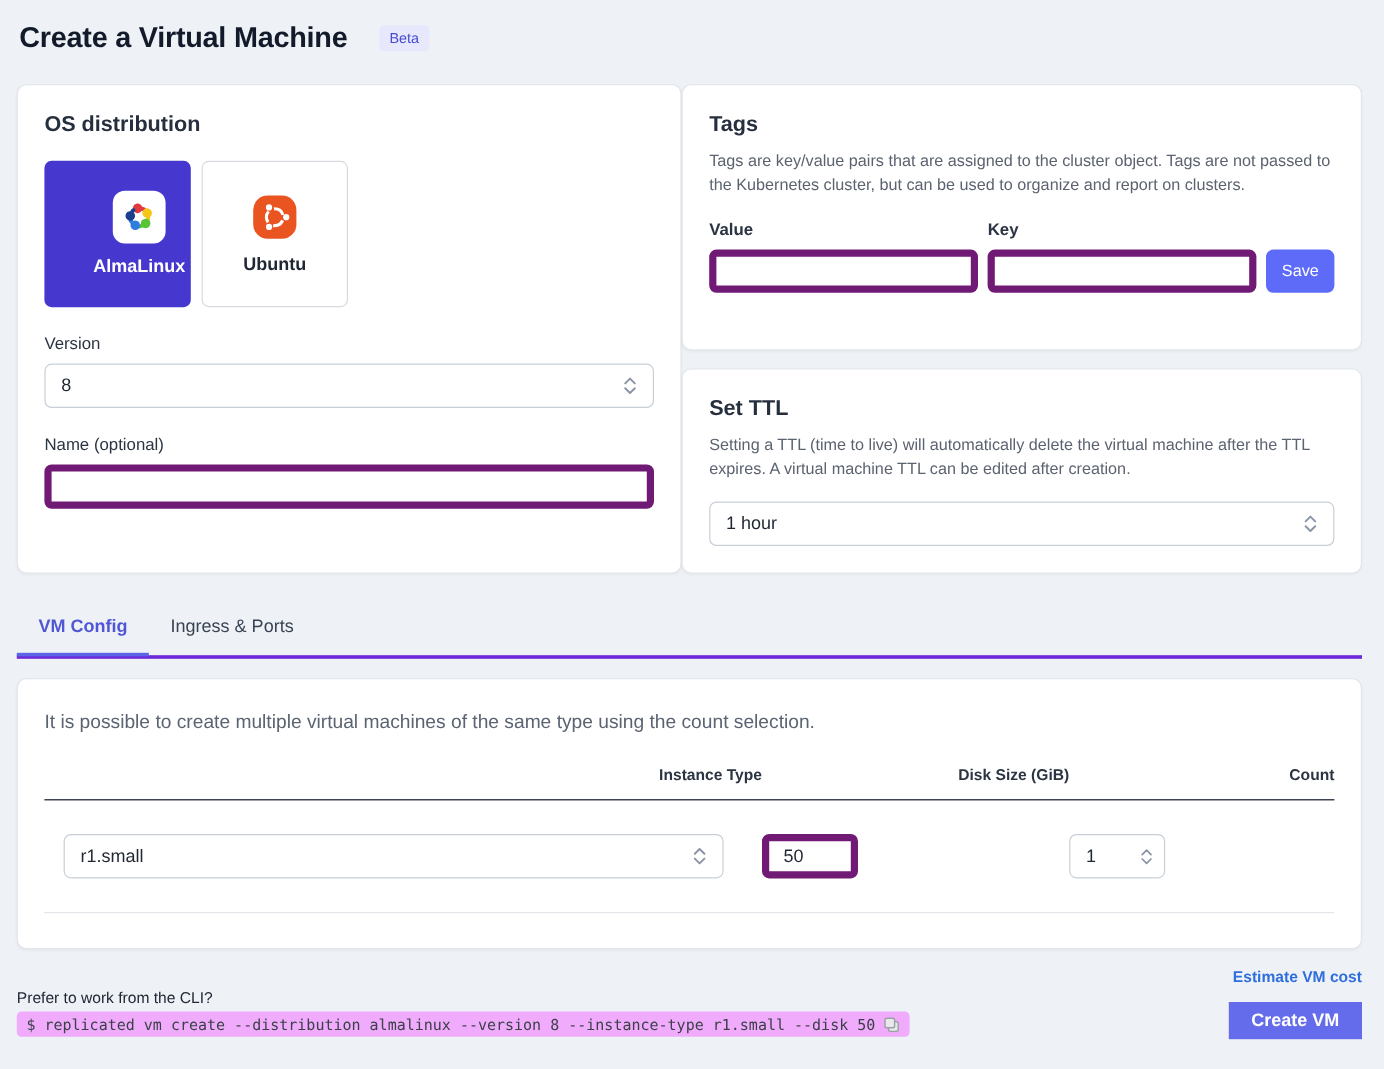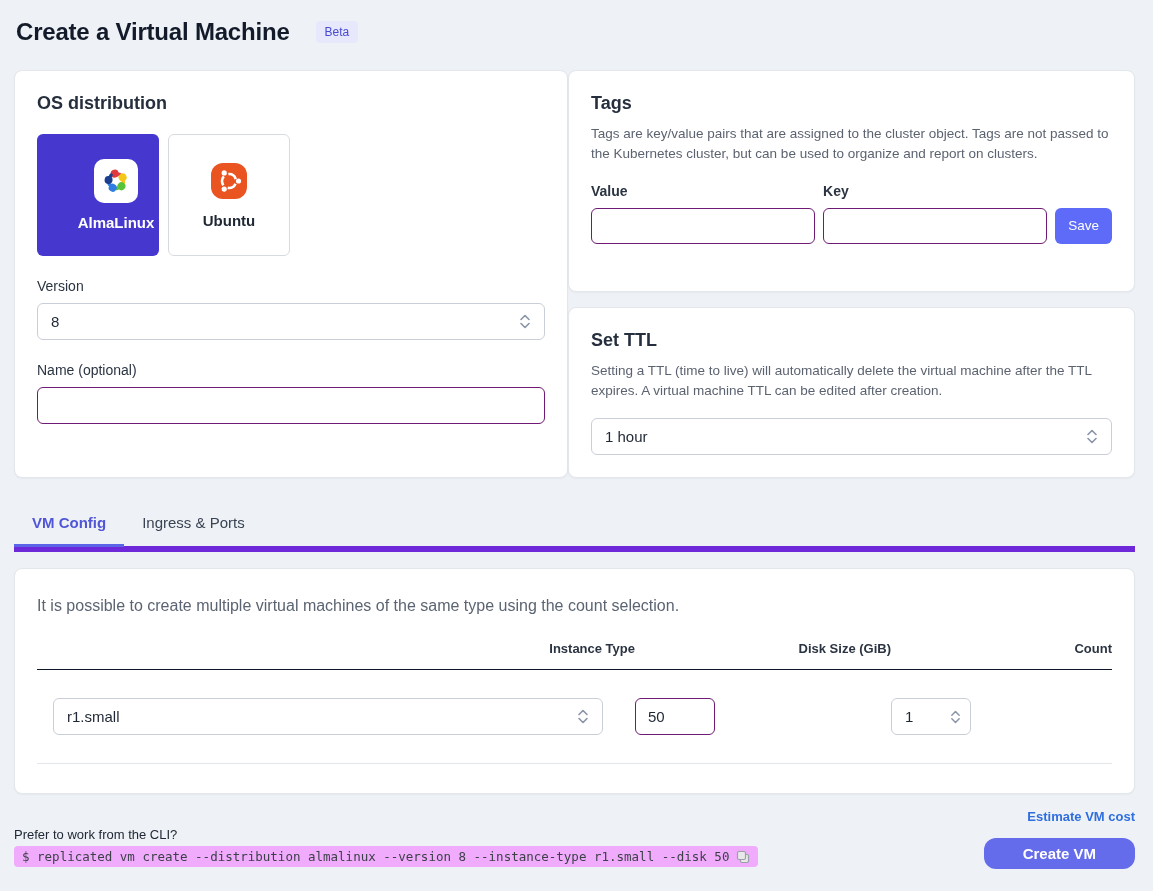--- a/index.html
+++ b/index.html
@@ -49,41 +49,41 @@
     width:44px; height:44px; background:#ffffff; border-radius:10px;
     display:flex; align-items:center; justify-content:center;
   }
   .field-label { display:block; font-size:14px; font-weight:500; color:#2b3442; margin:22px 0 9px; }
   .select-box {
     height:37px; border:1px solid #c9cfd8; border-radius:6px; background:#fff;
     display:flex; align-items:center; justify-content:space-between;
     padding:0 13px; font-size:15px; color:#1f2733; cursor:pointer;
   }
   .text-input {
-    width:100%; height:37px; border:1px solid #701a75; border-radius:6px;
+    width:100%; height:37px; border:6px solid #701a75; border-radius:6px;
     padding:0 12px; font-size:15px; color:#1f2733; background:#fff;
     font-family:"Liberation Sans", sans-serif;
   }
 
   
   .tags-fields { display:flex; gap:8px; align-items:flex-end; margin-top:18px; }
   .tag-field { flex:1; }
   .tag-field .field-label { margin:0 0 9px; font-weight:600; }
   .tag-field .text-input { height:36px; }
   .save-button {
     height:36px; padding:0 13px; background:#5d6bf8; color:#fff; border:none;
     border-radius:6px; font-size:13.5px; font-weight:500; cursor:pointer;
     font-family:"Liberation Sans", sans-serif;
   }
 
   
   .ttl-select { margin-top:16px; }
 
   
-  .tabs { display:flex; margin-top:27px; border-bottom:6px solid #6d28d9; }
+  .tabs { display:flex; margin-top:27px; border-bottom:3px solid #6d28d9; }
   .tab { padding:9px 18px 13px; font-size:15px; cursor:pointer; margin-bottom:-1px; }
   .tab.active { color:#5156d6; font-weight:700; border-bottom:3px solid #5b63e6; }
   .tab.inactive { color:#3a4352; font-weight:400; }
 
   
   .vm-panel { margin-top:16px; height:226px; padding:22px 22px 0; }
   .vm-intro { font-size:16px; color:#5b6472; margin-top:6px; }
   .vm-table { margin-top:26px; }
   .vm-cols { display:grid; grid-template-columns:582px 256px auto; padding-left:16px; }
   .vm-head { border-bottom:1px solid #0f172a; padding-bottom:13px;text-align:right; }
@@ -103,22 +103,22 @@
   .cli-prompt { font-size:13px; color:#212936; }
   .cli-bar {
     margin-top:4px; display:inline-flex; align-items:center; gap:7px;
     background:#f0abfc; border-radius:4px; padding:3px 8px;
     font-family:"DejaVu Sans Mono", monospace; font-size:12.5px; color:#3c4148;
   }
   .copy-icon { cursor:pointer; display:inline-flex; }
   .footer-right { display:flex; flex-direction:column; align-items:flex-end; gap:14px; padding-top:3px; }
   .estimate-link { font-size:13px; font-weight:600; color:#2e6ede; cursor:pointer; text-decoration:none; }
   .create-button {
-    background:#646ceb; color:#fff; border:none; border-radius:12px;
-    font-size:15px; font-weight:700; padding:7px 39px; cursor:pointer;
+    background:#646ceb; color:#fff; border:none; border-radius:0;
+    font-size:15px; font-weight:700; padding:7px 19px; cursor:pointer;
     font-family:"Liberation Sans", sans-serif;
   }
 
   .chev { flex:0 0 auto; }
 </style>
 </head>
 <body>
 
 <div class="page">
 

